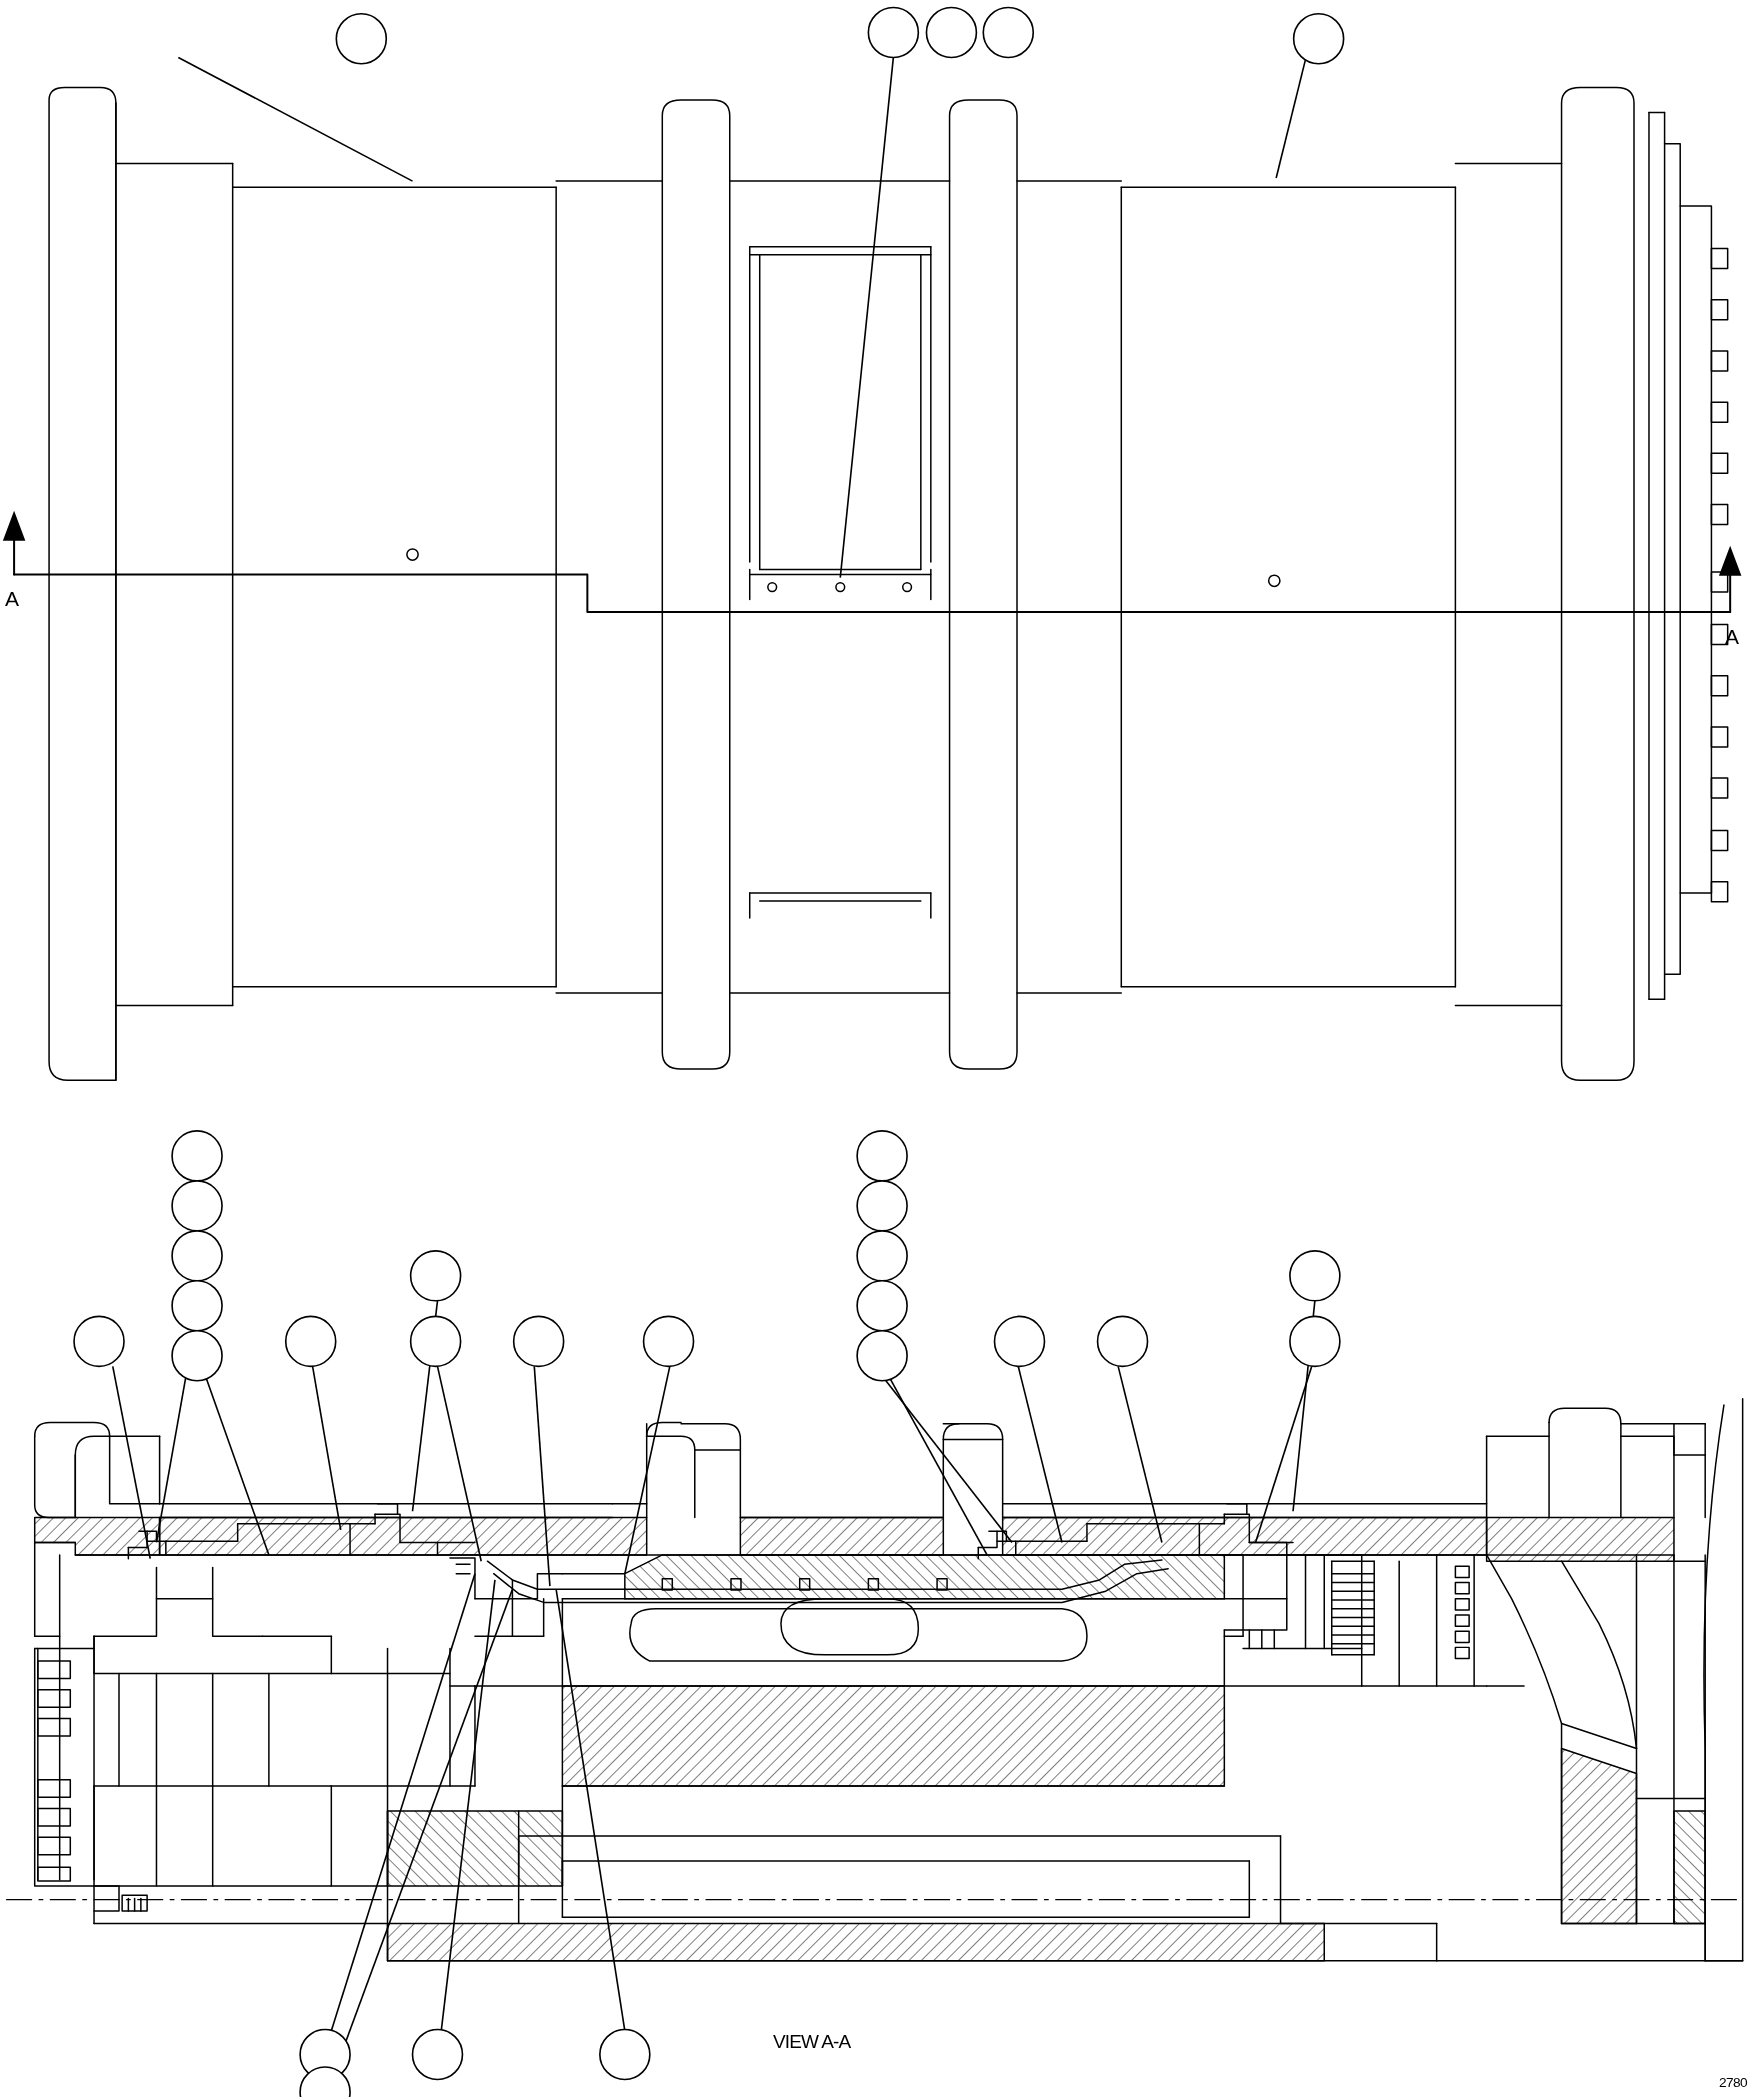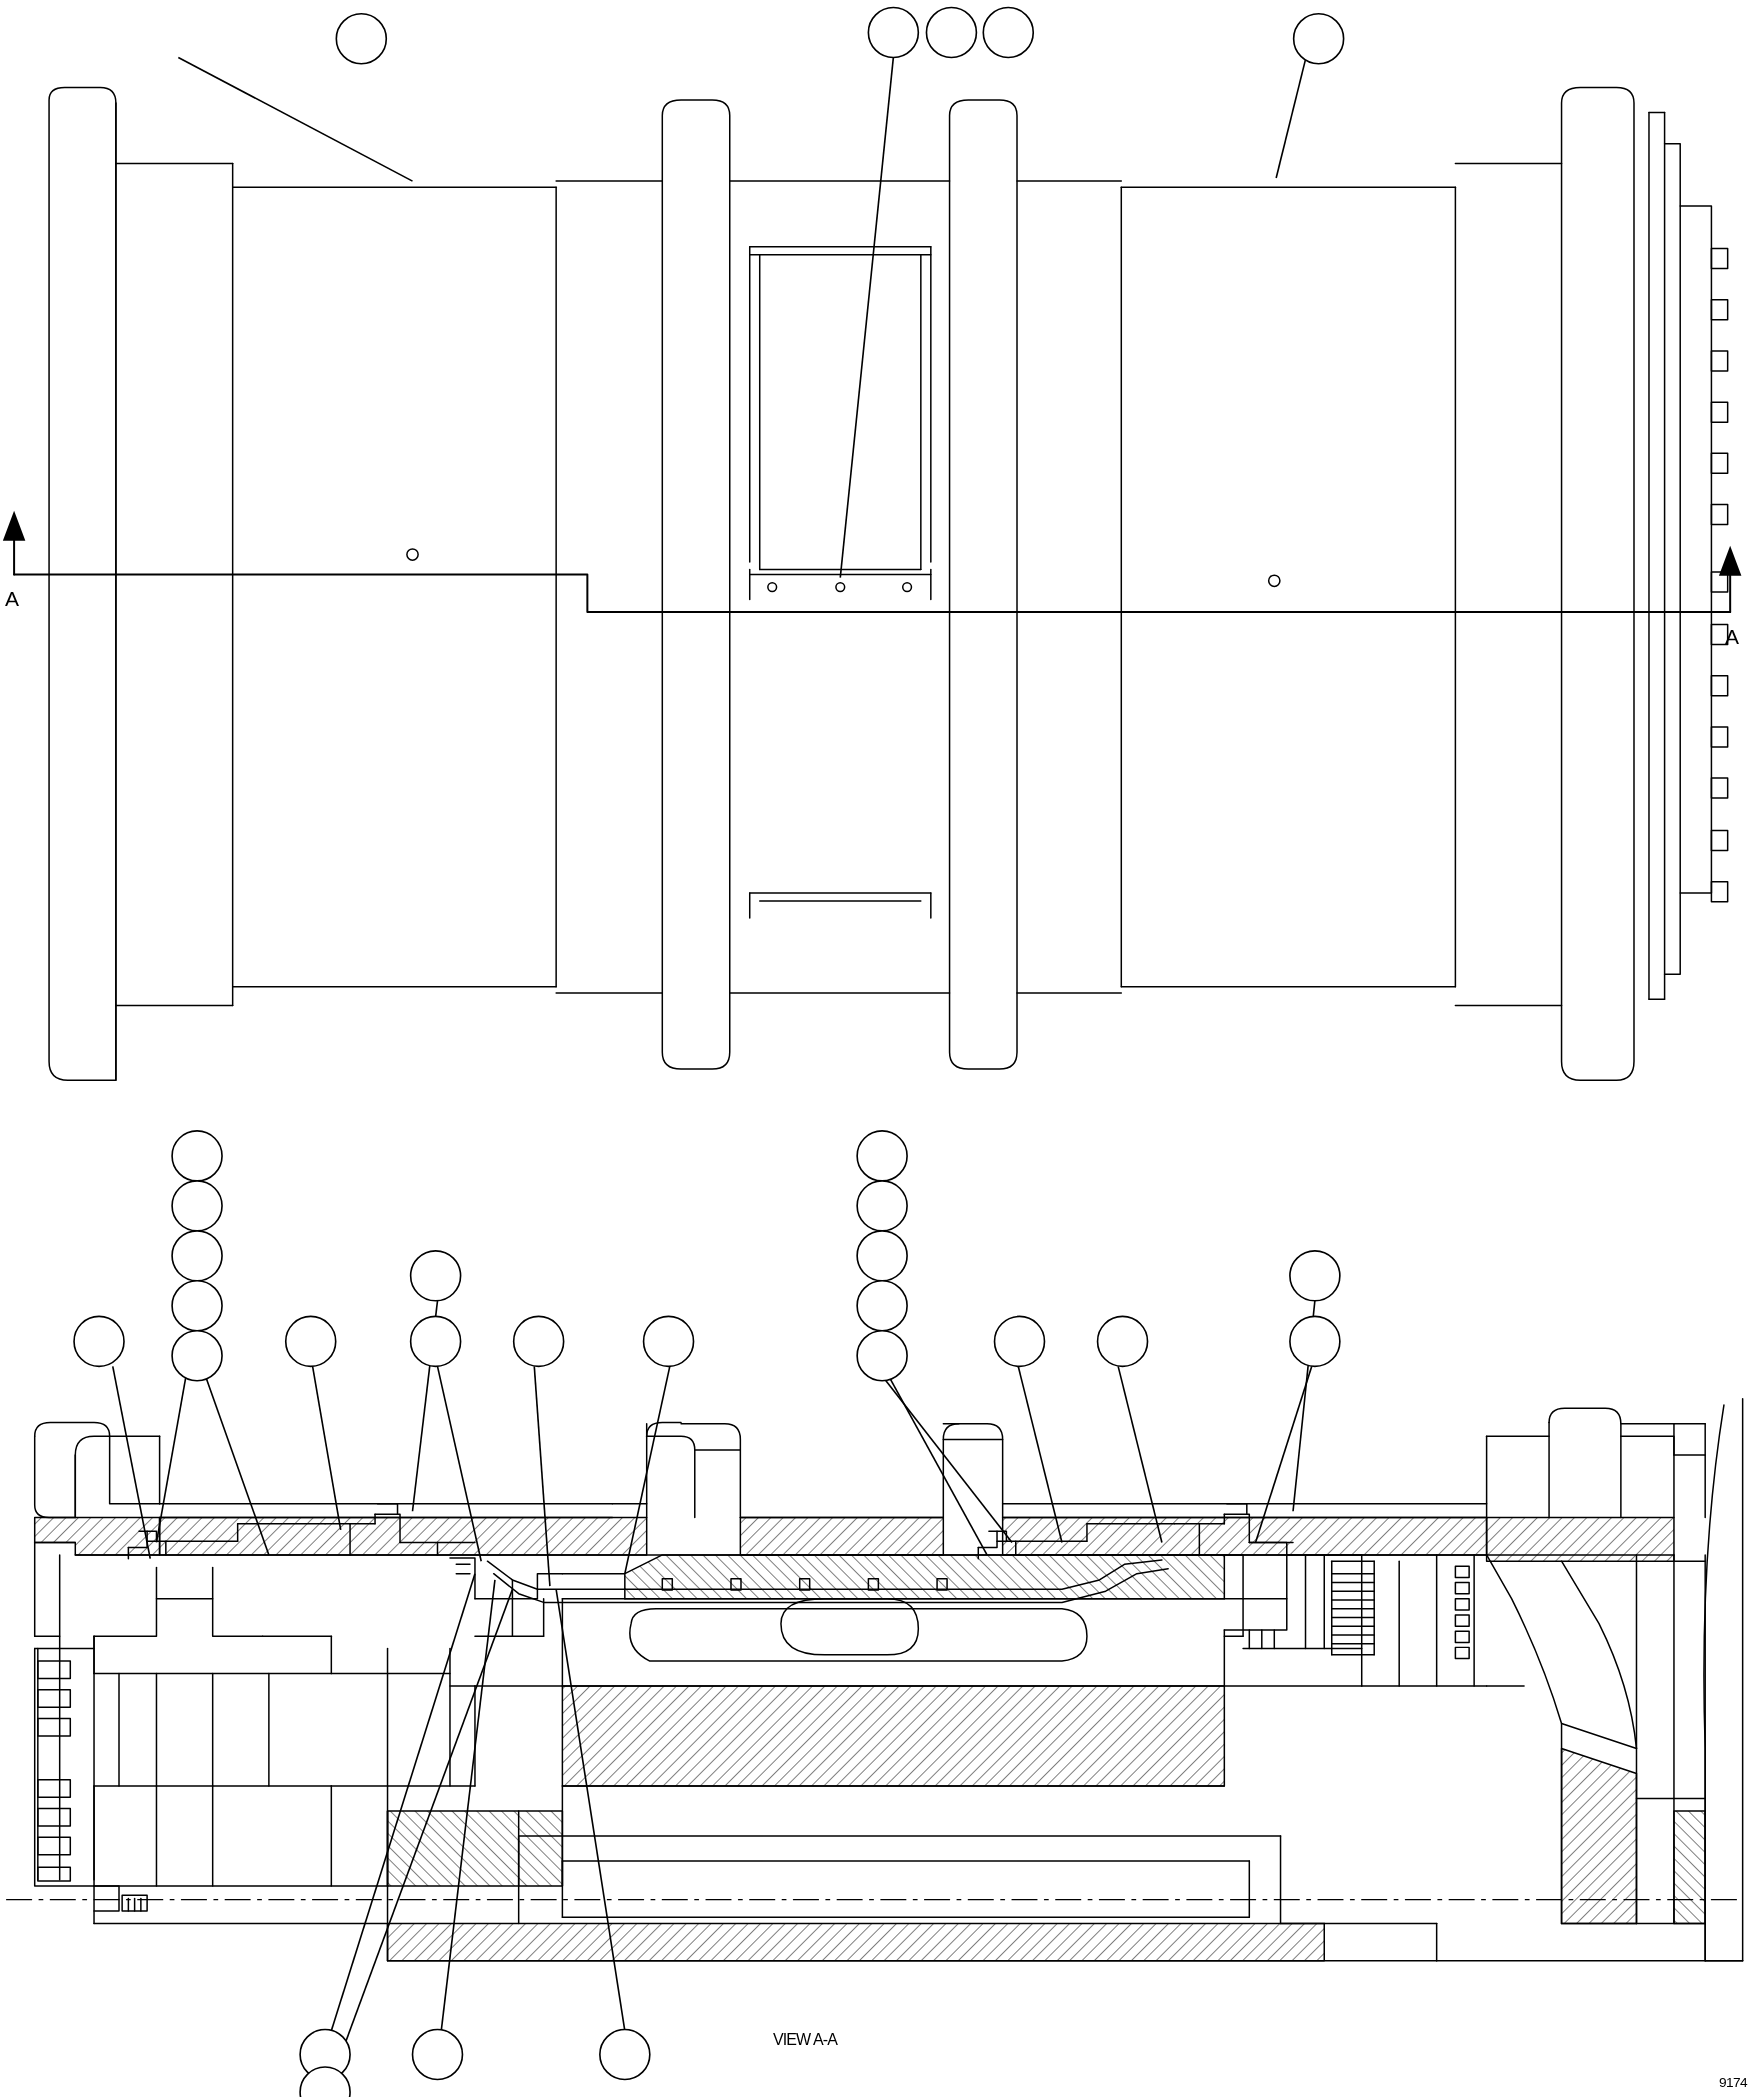--- a/index.html
+++ b/index.html
@@ -28,21 +28,21 @@
     font-size: 19px;
     letter-spacing: 0.3px;
     white-space: nowrap;
   }
   .lbl-section {
     font-size: 21px;
     font-weight: 400;
     letter-spacing: -0.6px;
   }
   .lbl-viewtitle {
-    font-size: 16px;
+    font-size: 19px;
     letter-spacing: -0.9px;
   }
   .lbl-code {
     font-size: 13.7px;
     letter-spacing: -0.6px;
   }
 </style>
 </head>
 <body>
 
@@ -471,16 +471,16 @@
     <circle cx="1000" cy="3290" r="40" fill="#ffffff"></circle>
   </g>
 </svg>
 
 <div class="lbl lbl-section" style="left:5px; top:587px;">A</div>
 
 <div class="lbl lbl-section" style="left:1725px; top:625px;">A</div>
 
 <div class="lbl lbl-viewtitle" style="left:773px; top:2031px;">VIEW A-A</div>
 
-<div class="lbl lbl-code" style="left:1719px; top:2075px;">9174</div>
+<div class="lbl lbl-code" style="left:1719px; top:2075px;">2780</div>
 
 </div>
 
 
 </body></html>

